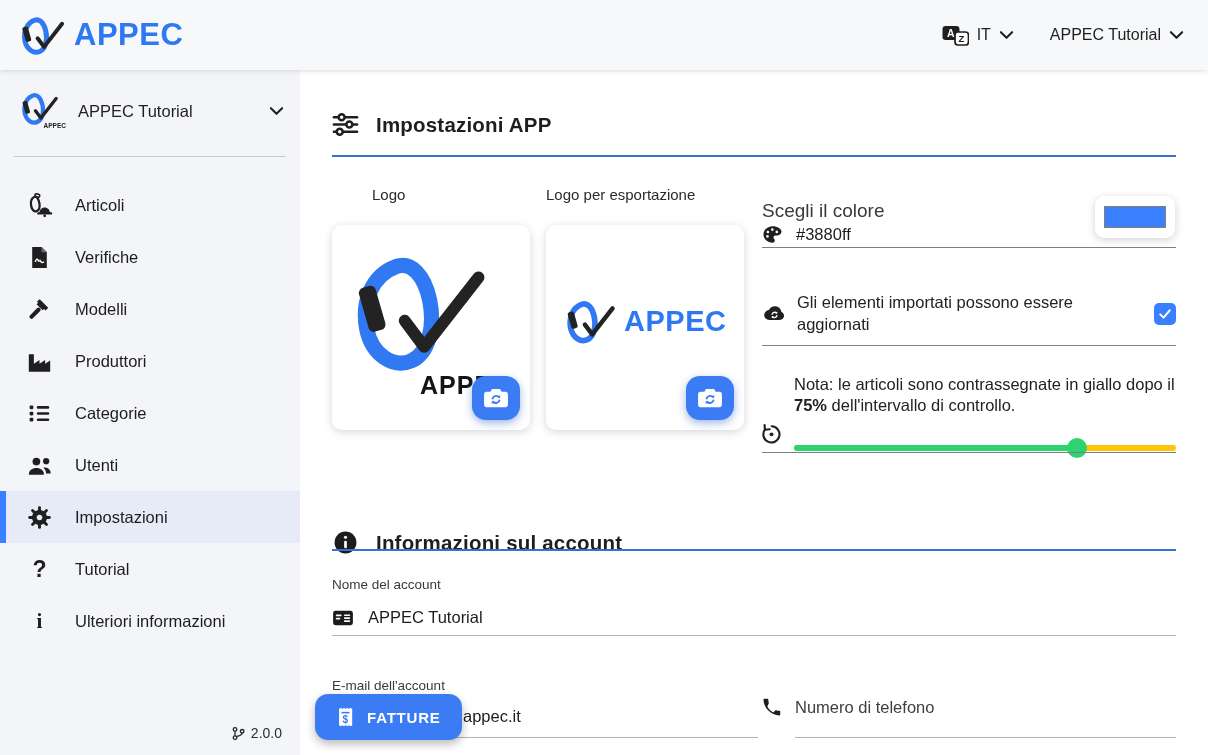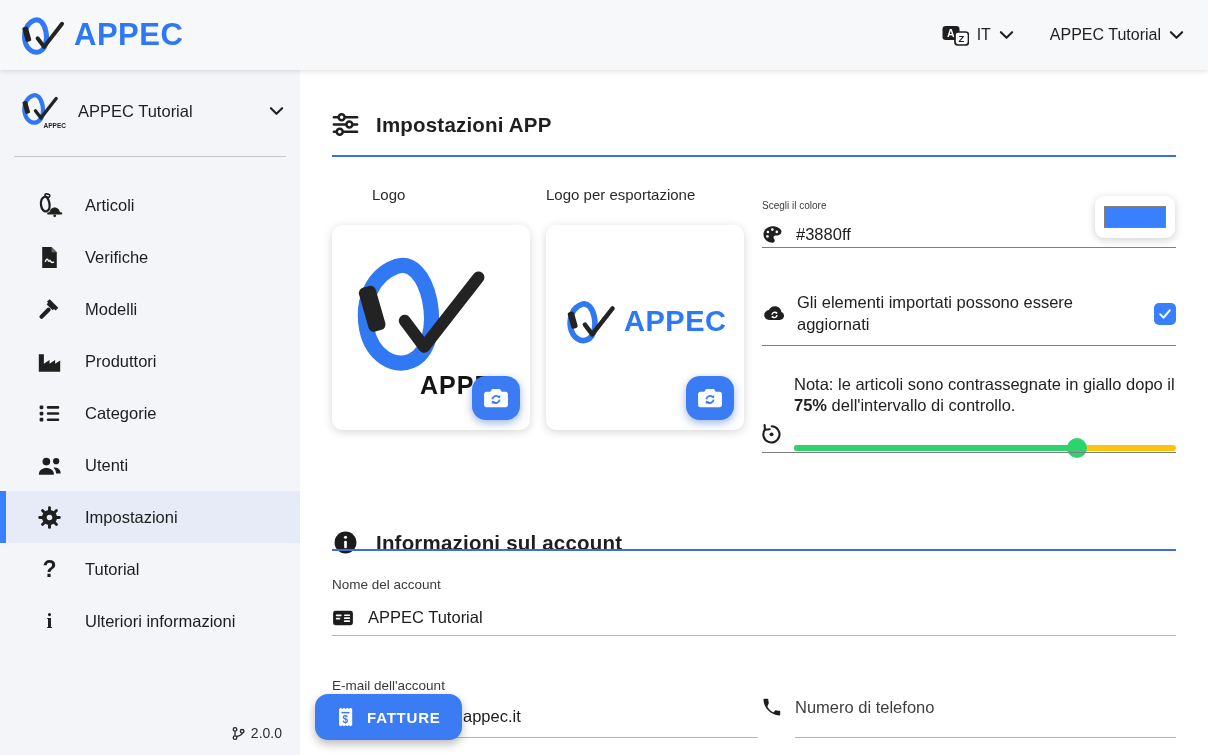--- a/index.html
+++ b/index.html
@@ -19,21 +19,21 @@
 
   
   .sidebar { position:absolute; left:0; top:70px; width:300px; bottom:0; background:#f4f5f8; z-index:10; }
   .workspace { display:flex; align-items:center; gap:14px; padding:20px 16px 0 16px; cursor:pointer; }
   .ws-logo { position:relative; width:48px; height:42px; flex:0 0 auto; }
   .ws-logo svg { width:48px; height:36px; }
   .ws-caption { position:absolute; right:-2px; bottom:3px; font-size:6.5px; font-weight:800; color:#1b1b1b; }
   .ws-name { font-size:16.5px; font-weight:500; flex:1; }
   .ws-divider { margin:24px 14px 0 14px; border-top:1px solid #c7c8cc; }
   .nav { margin-top:22px; }
-  .nav-item { position:relative; display:flex; align-items:center; height:52px; padding-left:36px; gap:22px; cursor:pointer; }
+  .nav-item { position:relative; display:flex; align-items:center; height:52px; padding-left:26px; gap:22px; cursor:pointer; }
   .nav-item .ico { width:27px; height:25px; display:flex; align-items:center; justify-content:center; flex:0 0 auto; }
   .nav-item .ico svg { width:100%; height:100%; }
   .nav-label { font-size:16.5px; font-weight:500; color:#1d1d1d; }
   .nav-item.selected { background:#e6ebf7; }
   .nav-item.selected::before { content:""; position:absolute; left:0; top:0; bottom:0; width:6px; background:#3880ff; }
   .glyph-q { font-size:23px; font-weight:600; color:#1f1f1f; }
   .glyph-i { font-size:21px; font-weight:800; color:#1f1f1f; font-family:"Liberation Serif", serif; }
   .version { position:absolute; right:18px; bottom:14px; display:flex; align-items:center; gap:5px; font-size:14px; color:#2c2c2c; }
   .version svg { width:15px; height:15px; }
 
@@ -52,21 +52,21 @@
              background:#3b7cf5; display:flex; align-items:center; justify-content:center;
              box-shadow:0 3px 8px rgba(40,90,200,.45); cursor:pointer; }
   .cam-btn svg { width:26px; height:23px; }
   .logo-big { position:absolute; left:6px; top:22px; width:166px; height:128px; }
   .logo-big-caption { position:absolute; left:88px; top:146px; font-size:25px; font-weight:800; color:#141414; letter-spacing:1px; }
   .logo-export-wrap { position:absolute; left:14px; top:72px; display:flex; align-items:center; }
   .logo-export-wrap svg { width:62px; height:48px; }
   .logo-export-brand { font-size:29px; font-weight:800; color:#2e79f3; margin-left:2px; letter-spacing:.5px; }
 
   .right-col { position:absolute; left:462px; top:118px; width:414px; height:270px; }
-  .rc-label { position:absolute; left:0; top:12px; font-size:10px; color:#3a3a3a; }
+  .rc-label { position:absolute; left:0; top:12px; font-size:19px; color:#3a3a3a; }
   .color-row { position:absolute; left:0; top:36px; display:flex; align-items:center; gap:13px; }
   .color-row .ico svg, .cb-ico svg, .nota-ico svg { display:block; }
   .color-value { font-size:16.5px; color:#1c1c1c; }
   .swatch-card { position:absolute; left:333px; top:8px; width:80px; height:42px; background:#fff; border-radius:9px;
                  box-shadow:0 2px 8px rgba(0,0,0,.18); display:flex; align-items:center; justify-content:center; cursor:pointer; }
   .swatch-fill { width:62px; height:22px; border:1px solid #8a7f6a; }
   .h-div { position:absolute; left:0; right:0; height:1px; background:#7e7e7e; }
   .cb-row { position:absolute; left:0; top:104px; width:414px; display:flex; align-items:flex-start; }
   .cb-ico { margin-top:12px; }
   .cb-text { margin-left:11px; width:330px; font-size:16.5px; line-height:1.32; color:#222; }

